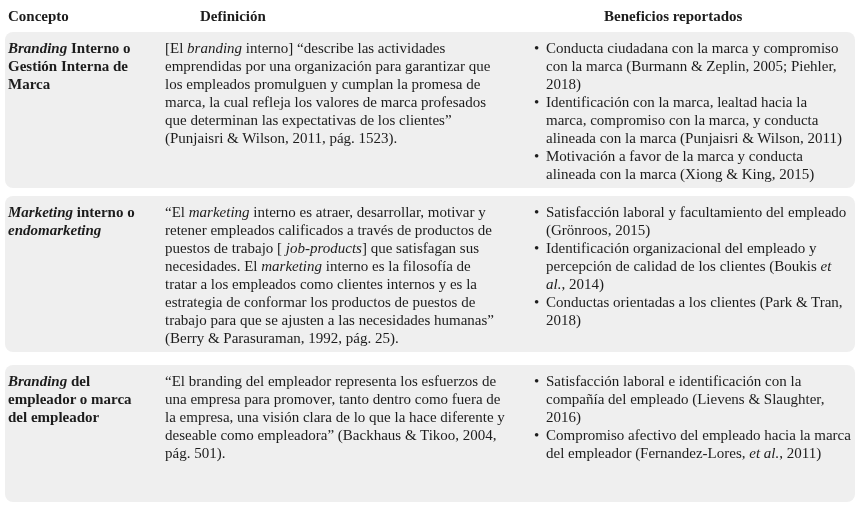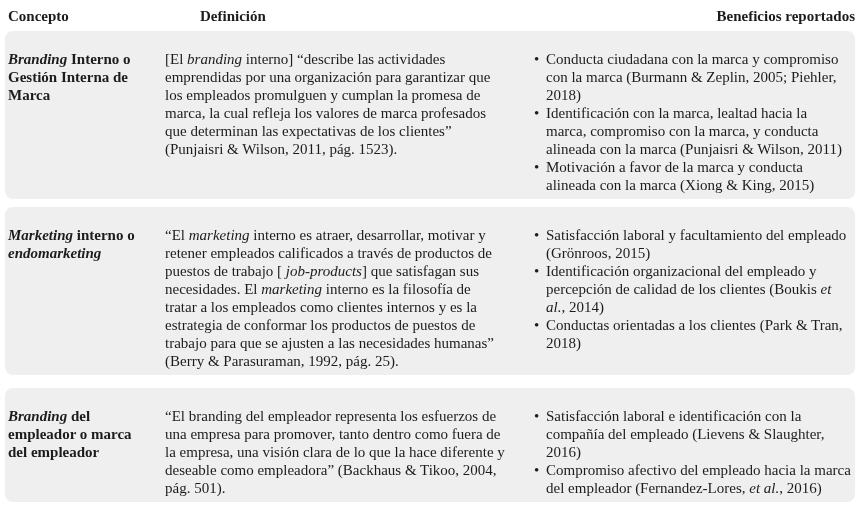--- a/index.html
+++ b/index.html
@@ -23,28 +23,28 @@
   }
   .thead{
     padding-top:7px;
     height:32px;
     font-weight:bold;
     gap:35px;
   }
   .th{ white-space:nowrap; }
   .th-concept{ padding-left:3px; }
   .th-definition{ padding-left:5px; }
-  .th-benefits{ padding-left:6px;text-align:right; }
+  .th-benefits{ padding-left:6px; }
   #tbody{ display:flex; flex-direction:column; flex:1; }
   .trow{
     display:grid;
     grid-template-columns:155px 368px 1fr;
     margin:0 3px 8px 5px;
     background:var(--row-bg);
-    padding:19px 0 5px;
+    padding:7px 0 5px;
     border-radius:8px;
   }
   .trow:nth-child(2){ margin-bottom:13px; }
   .trow:last-child{ flex:1; margin-bottom:16px; }
   .td{ }
   .col-concept{ padding-left:3px; padding-right:6px; font-weight:bold; }
   .col-definition{ padding-left:5px; padding-right:22px; }
   .col-benefits{ padding-left:6px; padding-right:4px; }
   .it{ font-style:italic; }
   .bullet-item{ display:flex; align-items:flex-start; }
@@ -100,18 +100,18 @@
       <div class="trow">
         <div class="td col-concept"><span class="it">Branding</span><span> del empleador o marca del empleador</span></div>
         <div class="td col-definition"><span>“El branding del empleador representa los esfuerzos de una empresa para promover, tanto dentro como fuera de la empresa, una visión clara de lo que la hace diferente y deseable como empleadora” (Backhaus &amp; Tikoo, 2004, pág. 501).</span></div>
         <div class="td col-benefits">
           <div class="bullet-item">
             <span class="bullet-glyph">•</span>
             <div class="bullet-text"><span>Satisfacción laboral e identificación con la compañía del empleado (Lievens &amp; Slaughter, 2016)</span></div>
           </div>
           <div class="bullet-item">
             <span class="bullet-glyph">•</span>
-            <div class="bullet-text"><span>Compromiso afectivo del empleado hacia la marca del empleador (Fernandez-Lores, </span><span class="it">et al.</span><span>, 2016)</span></div>
+            <div class="bullet-text"><span>Compromiso afectivo del empleado hacia la marca del empleador (Fernandez-Lores, </span><span class="it">et al.</span><span>, 2011)</span></div>
           </div>
         </div>
       </div>
     </div>
 </div>
 
 </body></html>

